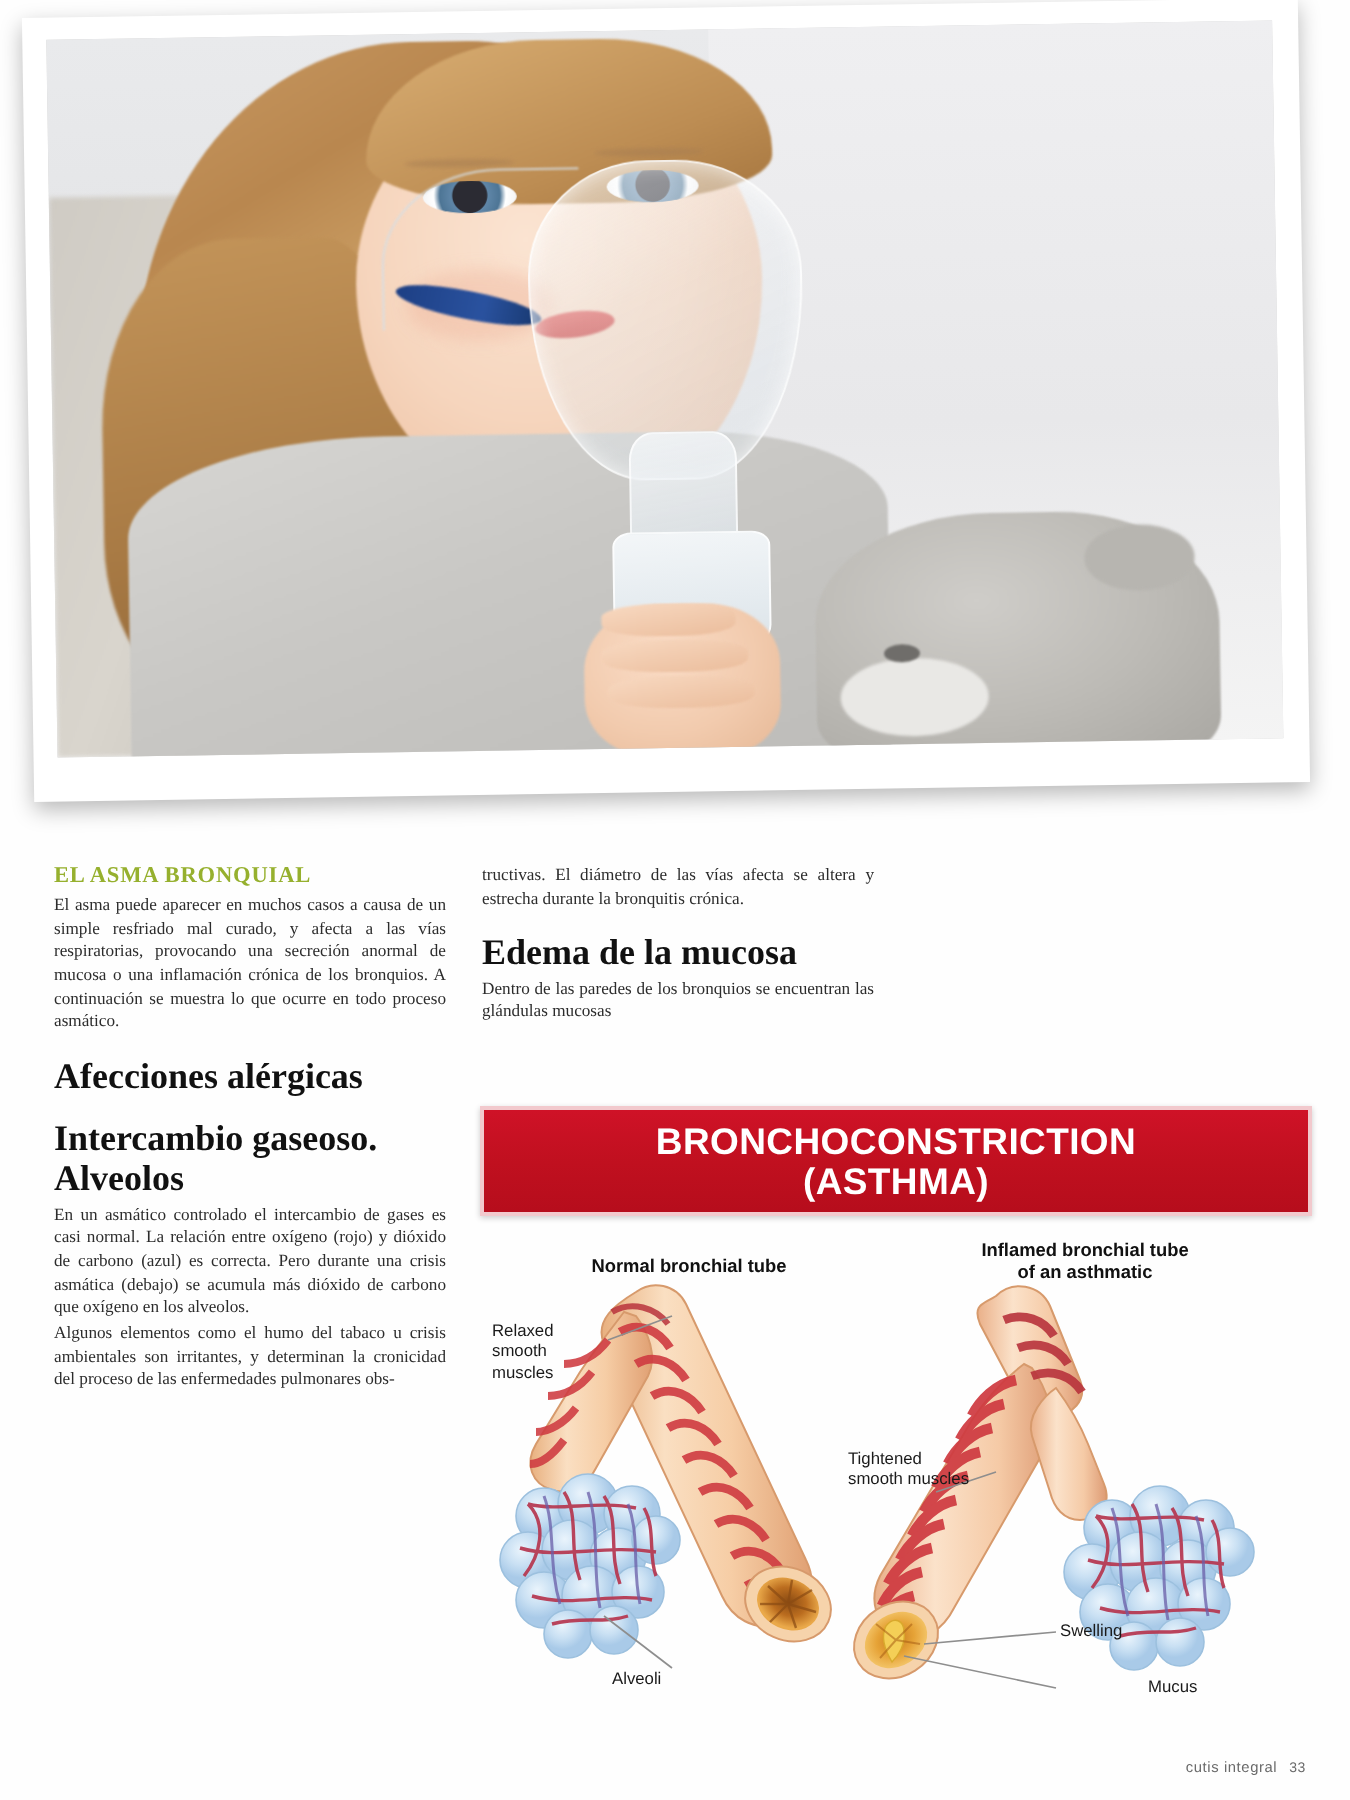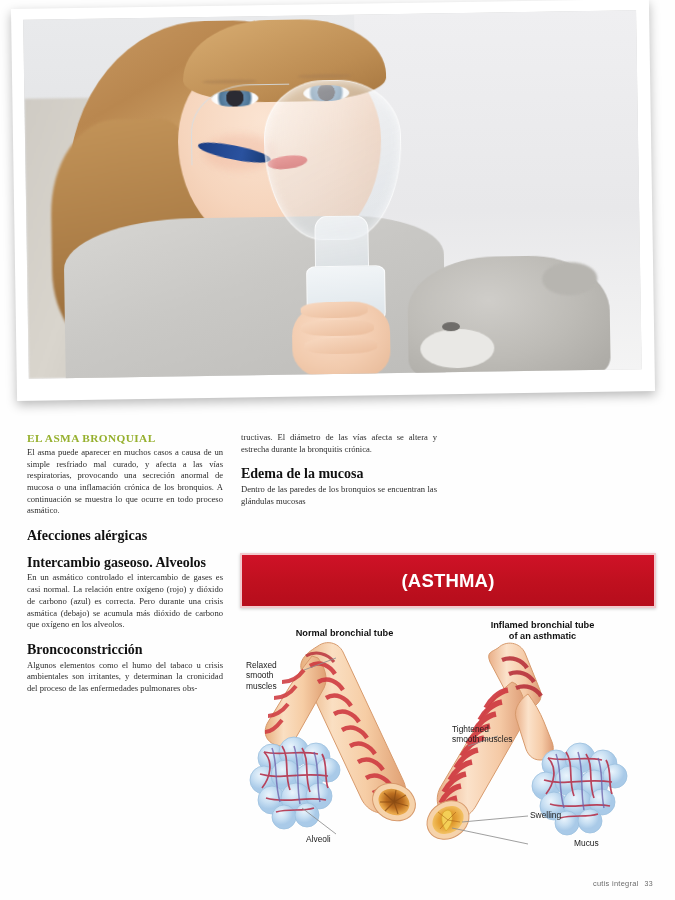--- a/index.html
+++ b/index.html
@@ -118,21 +118,21 @@
   .col.c1{left:0;}
   .col.c2{left:214px;}
   .col.c3{left:428px;}
   .sec-title{
     font-family:"Liberation Serif", serif;
     font-weight:bold;font-size:11.3px;letter-spacing:.4px;
     color:#96b02e;margin:0 0 3px 0;
   }
   .sub{
     font-family:"Liberation Serif", serif;
-    font-weight:bold;font-size:14px;color:#111;
+    font-weight:bold;font-size:18px;color:#111;
     margin:11px 0 2px 0;line-height:1.12;
   }
   .body-txt{
     font-family:"Liberation Serif", serif;
     font-size:8.6px;line-height:1.36;color:#2c2c2c;
     text-align:justify;margin:0 0 1px 0;
   }
 
   
   .banner{
@@ -157,21 +157,21 @@
     font-weight:bold;font-size:9.2px;color:#111;text-align:center;line-height:1.2;
   }
   .dg-title.left{left:22px;top:16px;width:165px;}
   .dg-title.right{left:215px;top:8px;width:175px;}
   .dg-label{
     position:absolute;font-family:"Liberation Sans", sans-serif;
     font-size:8.4px;color:#1a1a1a;line-height:1.22;
   }
   .lbl-relaxed{left:6px;top:48px;width:60px;}
   .lbl-alveoli{left:66px;top:222px;width:60px;}
-  .lbl-tight{left:212px;top:112px;width:62px;}
+  .lbl-tight{left:184px;top:112px;width:62px;}
   .lbl-swell{left:290px;top:198px;width:60px;}
   .lbl-mucus{left:290px;top:226px;width:60px;margin-left:44px;}
 
   svg.art{position:absolute;left:0;top:0;width:420px;height:262px;overflow:visible;}
 
   
   .footer{
     position:absolute;right:22px;bottom:12px;
     font-family:Liberation Sans, sans-serif;font-size:7.4px;color:#6a6a6a;
     letter-spacing:.3px;
@@ -219,34 +219,34 @@
   </div>
 
   <div class="cols">
 
     <div class="col c1">
       <div class="sec-title">EL ASMA BRONQUIAL</div>
       <p class="body-txt">El asma puede aparecer en muchos casos a causa de un simple resfriado mal curado, y afecta a las vías respiratorias, provocando una secreción anormal de mucosa o una inflamación crónica de los bronquios. A continuación se muestra lo que ocurre en todo proceso asmático.</p>
       <div class="sub">Afecciones alérgicas</div>
       <div class="sub">Intercambio gaseoso. Alveolos</div>
       <p class="body-txt">En un asmático controlado el intercambio de gases es casi normal. La relación entre oxígeno (rojo) y dióxido de carbono (azul) es correcta. Pero durante una crisis asmática (debajo) se acumula más dióxido de carbono que oxígeno en los alveolos.</p>
-      <div class="sub">Broncoconstricción</div>
       <p class="body-txt">Algunos elementos como el humo del tabaco u crisis ambientales son irritantes, y determinan la cronicidad del proceso de las enfermedades pulmonares obs-</p>
     </div>
 
     <div class="col c2">
       <p class="body-txt">tructivas. El diámetro de las vías afecta se altera y estrecha durante la bronquitis crónica.</p>
       <div class="sub">Edema de la mucosa</div>
       <p class="body-txt">Dentro de las paredes de los bronquios se encuentran las glándulas mucosas</p>
     </div>
 
   </div>
 
   <div class="banner">
     <div class="banner-txt">
+      <span>BRONCHOCONSTRICTION</span>
       <span class="l2">(ASTHMA)</span>
     </div>
   </div>
 
   <div class="diagram">
 
     <svg class="art" viewBox="0 0 420 262">
       <defs>
         <linearGradient id="tubeg" x1="0" y1="0" x2="1" y2="0">
           <stop offset="0%" stop-color="#e8b07f"></stop>

